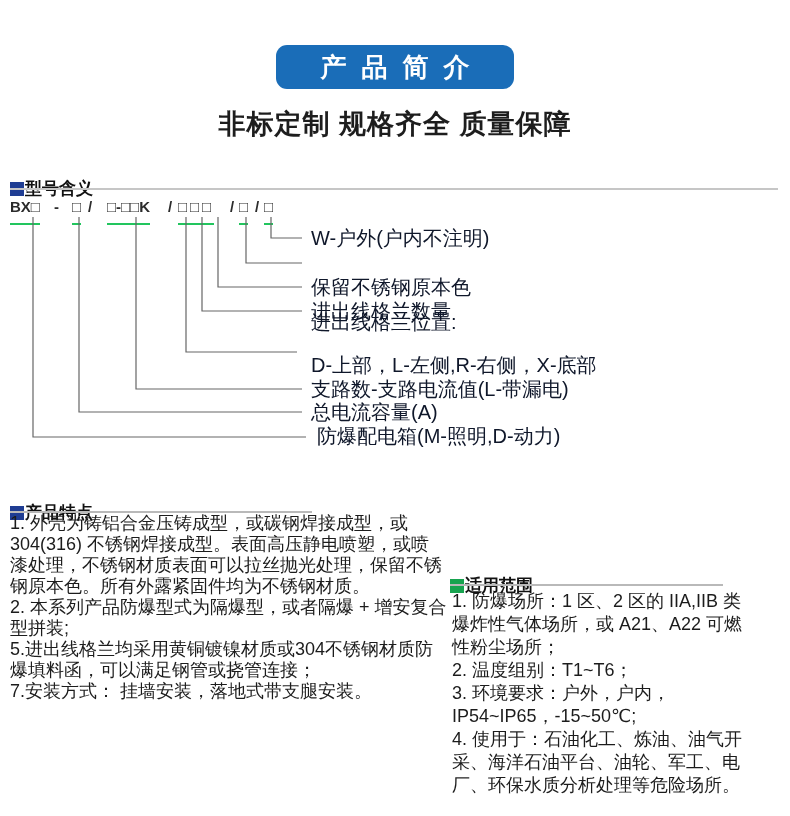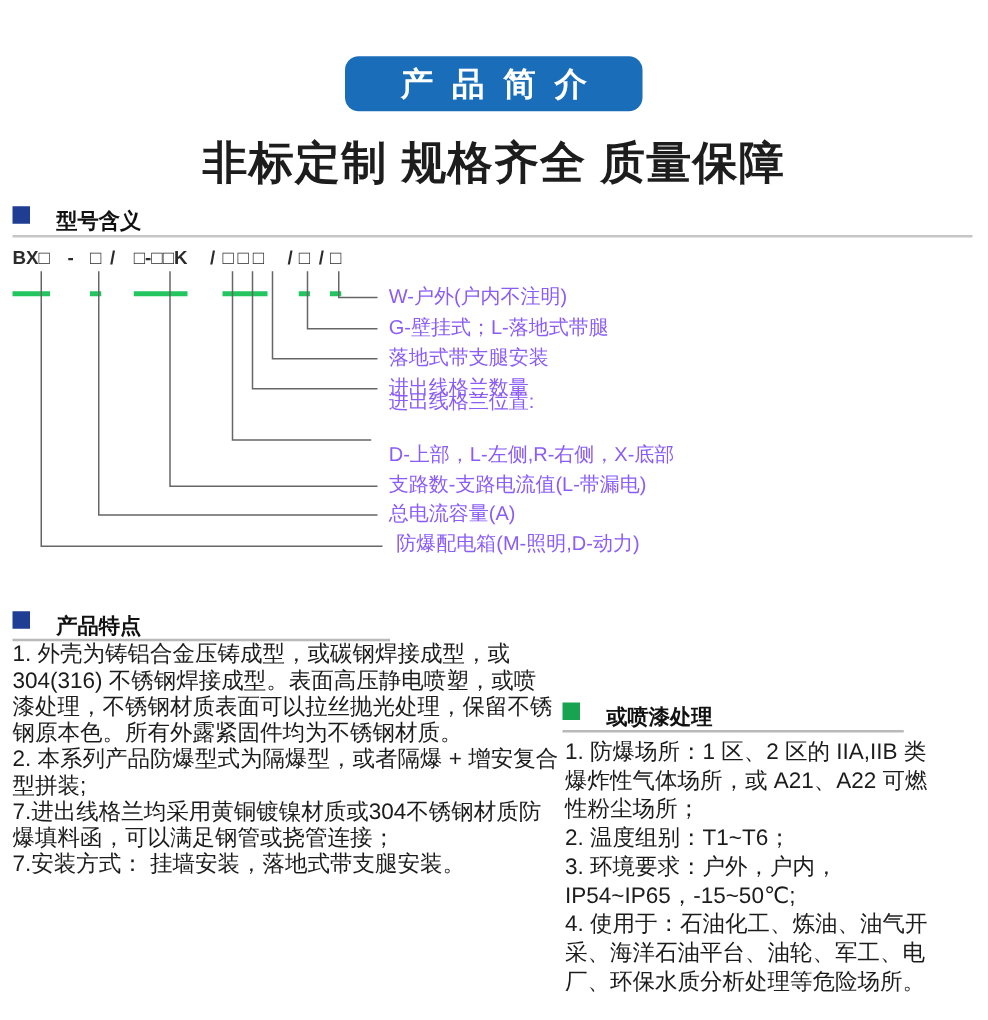--- a/index.html
+++ b/index.html
@@ -22,38 +22,38 @@
     border-radius:11px;display:flex;align-items:center;justify-content:center;
   }
   .banner span{
     color:#fff;font-size:26px;font-weight:bold;
     letter-spacing:15px;padding-left:15px;white-space:nowrap;
   }
 
   
   .headline{
     position:absolute;top:106px;left:0;width:100%;text-align:center;
-    font-size:36px;font-weight:bold;color:#1d1d1d;letter-spacing:1px;white-space:nowrap;
+    font-size:27px;font-weight:bold;color:#1d1d1d;letter-spacing:1px;white-space:nowrap;
   }
 
   
-  .sec-head{position:absolute;display:flex;gap:21px;}
+  .sec-head{position:absolute;display:flex;align-items:center;gap:1px;margin-top:12px;}
   .sec-head .sq{width:14px;height:14px;display:inline-block;}
   .sq-navy{background:var(--navy);}
   .sq-green{background:var(--green);}
   .sec-head .sec-title{font-size:17px;font-weight:bold;color:#111;white-space:nowrap;}
   .divider{position:absolute;height:0;border-top:2px solid var(--line-gray);}
 
   
   .diagram{position:absolute;left:10px;top:195px;width:770px;height:258px;}
   .diagram svg{position:absolute;left:0;top:0;}
   .code-row{position:absolute;top:3px;left:0;height:20px;font-weight:bold;color:#2b2b2b;font-size:15px;}
   .code-row .seg,.code-row .sep{position:absolute;top:0;white-space:nowrap;line-height:17px;}
-  .code-row .seg{border-bottom:4px solid #22c55e;padding-bottom:18px;}
-  .lbl{position:absolute;font-size:16px;color:#8b5cf6;line-height:18px;white-space:nowrap;}
+  .code-row .seg{border-bottom:2px solid #22c55e;padding-bottom:8px;}
+  .lbl{position:absolute;font-size:20px;color:#0f172a;line-height:18px;white-space:nowrap;}
 
   
   .col-text{position:absolute;font-size:18px;color:#1c1c1c;}
   .features-text{left:10px;top:513px;width:437px;line-height:21px;}
   .scope-text{left:452px;top:590px;width:300px;line-height:23px;}
   .col-text p{margin:0;}
 </style>
 </head>
 <body>
 
@@ -94,22 +94,21 @@
         <path d="M208 22 V92 H292"></path>
         <path d="M192 22 V116 H292"></path>
         <path d="M176 22 V157 H287"></path>
         <path d="M126 22 V194 H292"></path>
         <path d="M69 22 V217 H292"></path>
         <path d="M23 22 V242 H296"></path>
       </g>
     </svg>
 
     <div class="lbl" style="left:301px;top:34px;">W-户外(户内不注明)</div>
-    <div class="lbl" style="left:301px;top:59px;">G-壁挂式；L-落地式带腿</div>
-    <div class="lbl" style="left:301px;top:83px;">落地式带支腿安装</div>
+    <div class="lbl" style="left:301px;top:83px;">保留不锈钢原本色</div>
     <div class="lbl" style="left:301px;top:107px;">进出线格兰数量</div>
     <div class="lbl" style="left:301px;top:118px;">进出线格兰位置:</div>
     <div class="lbl" style="left:301px;top:161px;">D-上部，L-左侧,R-右侧，X-底部</div>
     <div class="lbl" style="left:301px;top:185px;">支路数-支路电流值(L-带漏电)</div>
     <div class="lbl" style="left:301px;top:208px;text-align:right;">总电流容量(A)</div>
     <div class="lbl" style="left:307px;top:232px;">防爆配电箱(M-照明,D-动力)</div>
   </div>
 
   <div class="sec-head" style="left:10px;top:489px;">
     <span class="sq sq-navy"></span>
@@ -119,28 +118,28 @@
 
   <div class="col-text features-text">
 
       <p>1. 外壳为铸铝合金压铸成型，或碳钢焊接成型，或 304(316) 不锈钢焊接成型。表面高压静电喷塑，或喷漆处理，不锈钢材质表面可以拉丝抛光处理，保留不锈钢原本色。所有外露紧固件均为不锈钢材质。</p>
 
       <p>2. 本系列产品防爆型式为隔爆型，或者隔爆 + 增安复合型拼装;</p>
 
 
 
 
-      <p>7.进出线格兰均采用黄铜镀镍材质或304不锈钢材质防爆填料函，可以满足钢管或挠管连接；</p>
+      <p>5.进出线格兰均采用黄铜镀镍材质或304不锈钢材质防爆填料函，可以满足钢管或挠管连接；</p>
 
       <p>7.安装方式： 挂墙安装，落地式带支腿安装。</p>
     </div>
 
   <div class="sec-head" style="left:450px;top:562px;">
     <span class="sq sq-green"></span>
-    <span class="sec-title">或喷漆处理</span>
+    <span class="sec-title">适用范围</span>
   </div>
   <div class="divider" style="left:450px;top:584px;width:273px;border-top-color:#b9b9b9;"></div>
 
   <div class="col-text scope-text">
 
       <p>1. 防爆场所：1 区、2 区的 IIA,IIB 类爆炸性气体场所，或 A21、A22 可燃性粉尘场所；</p>
 
       <p>2. 温度组别：T1~T6；</p>
 
       <p>3. 环境要求：户外，户内，IP54~IP65，-15~50℃;</p>

